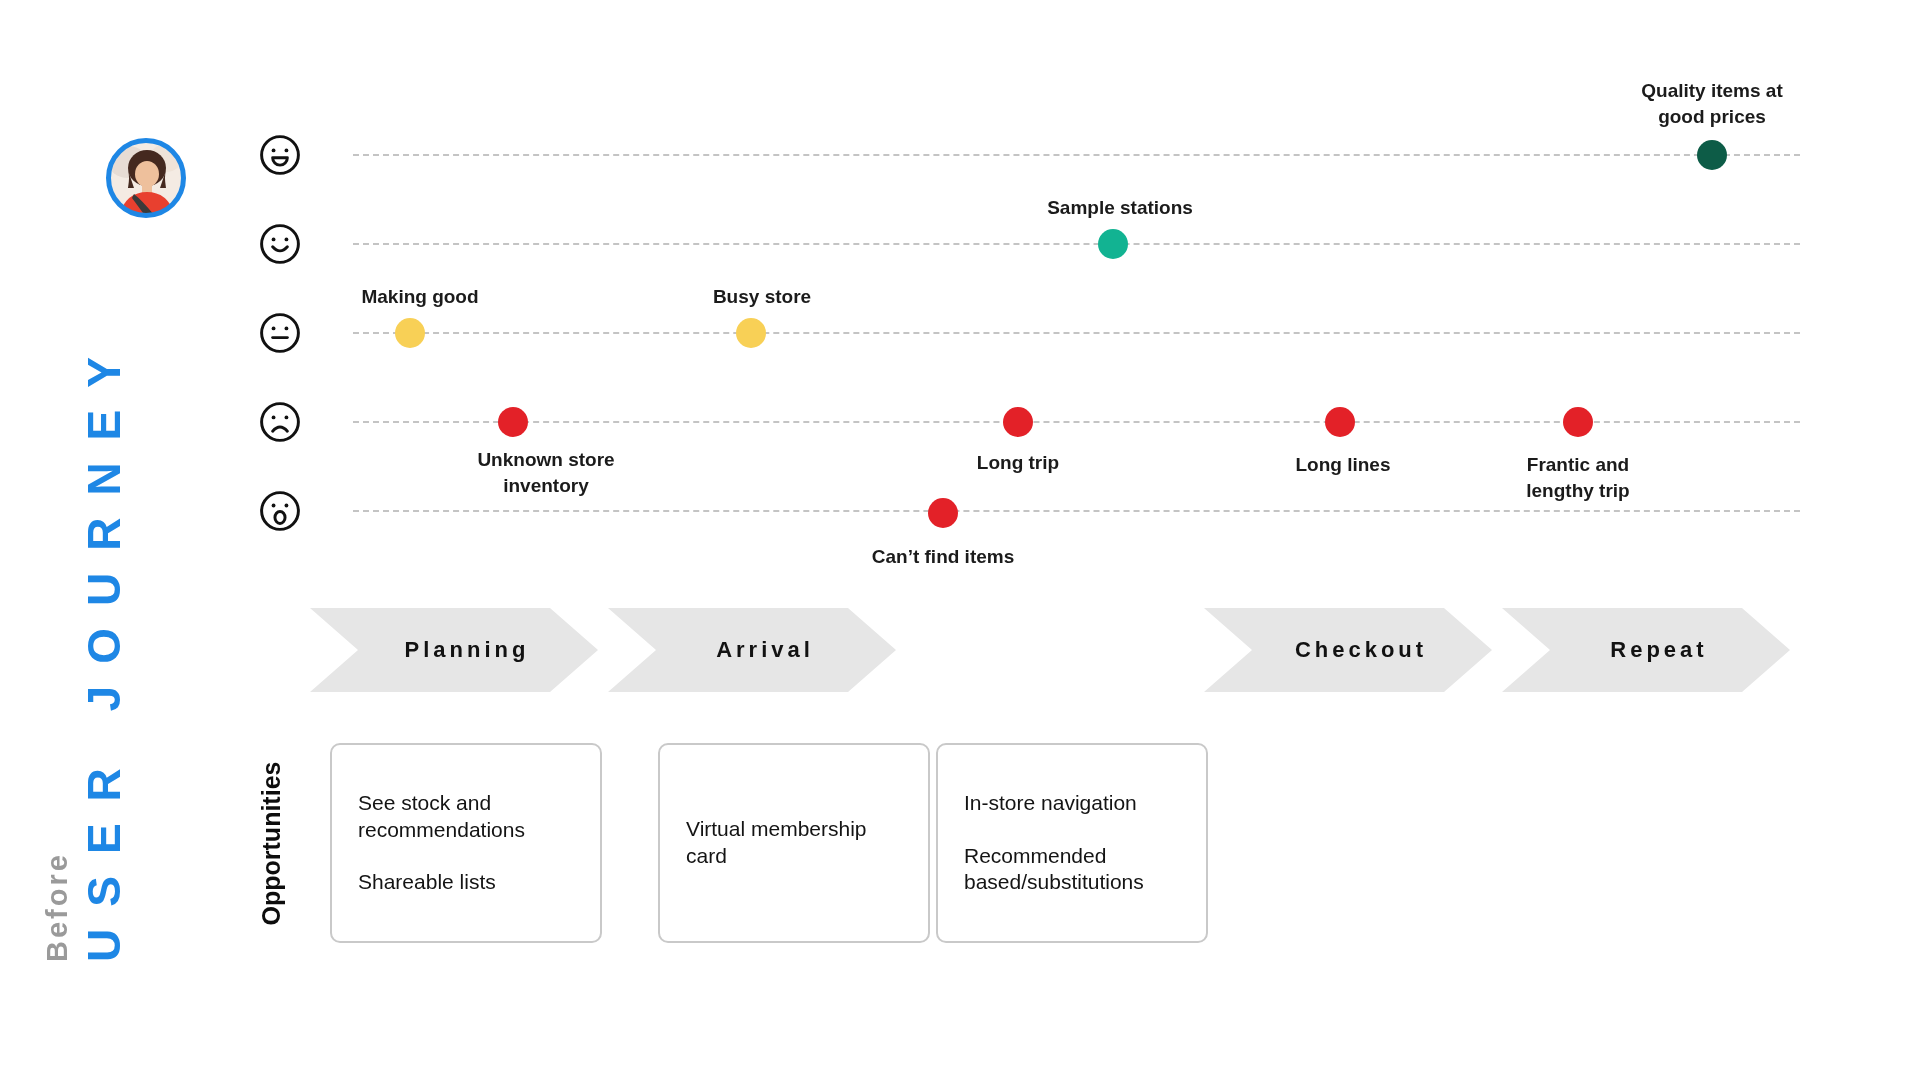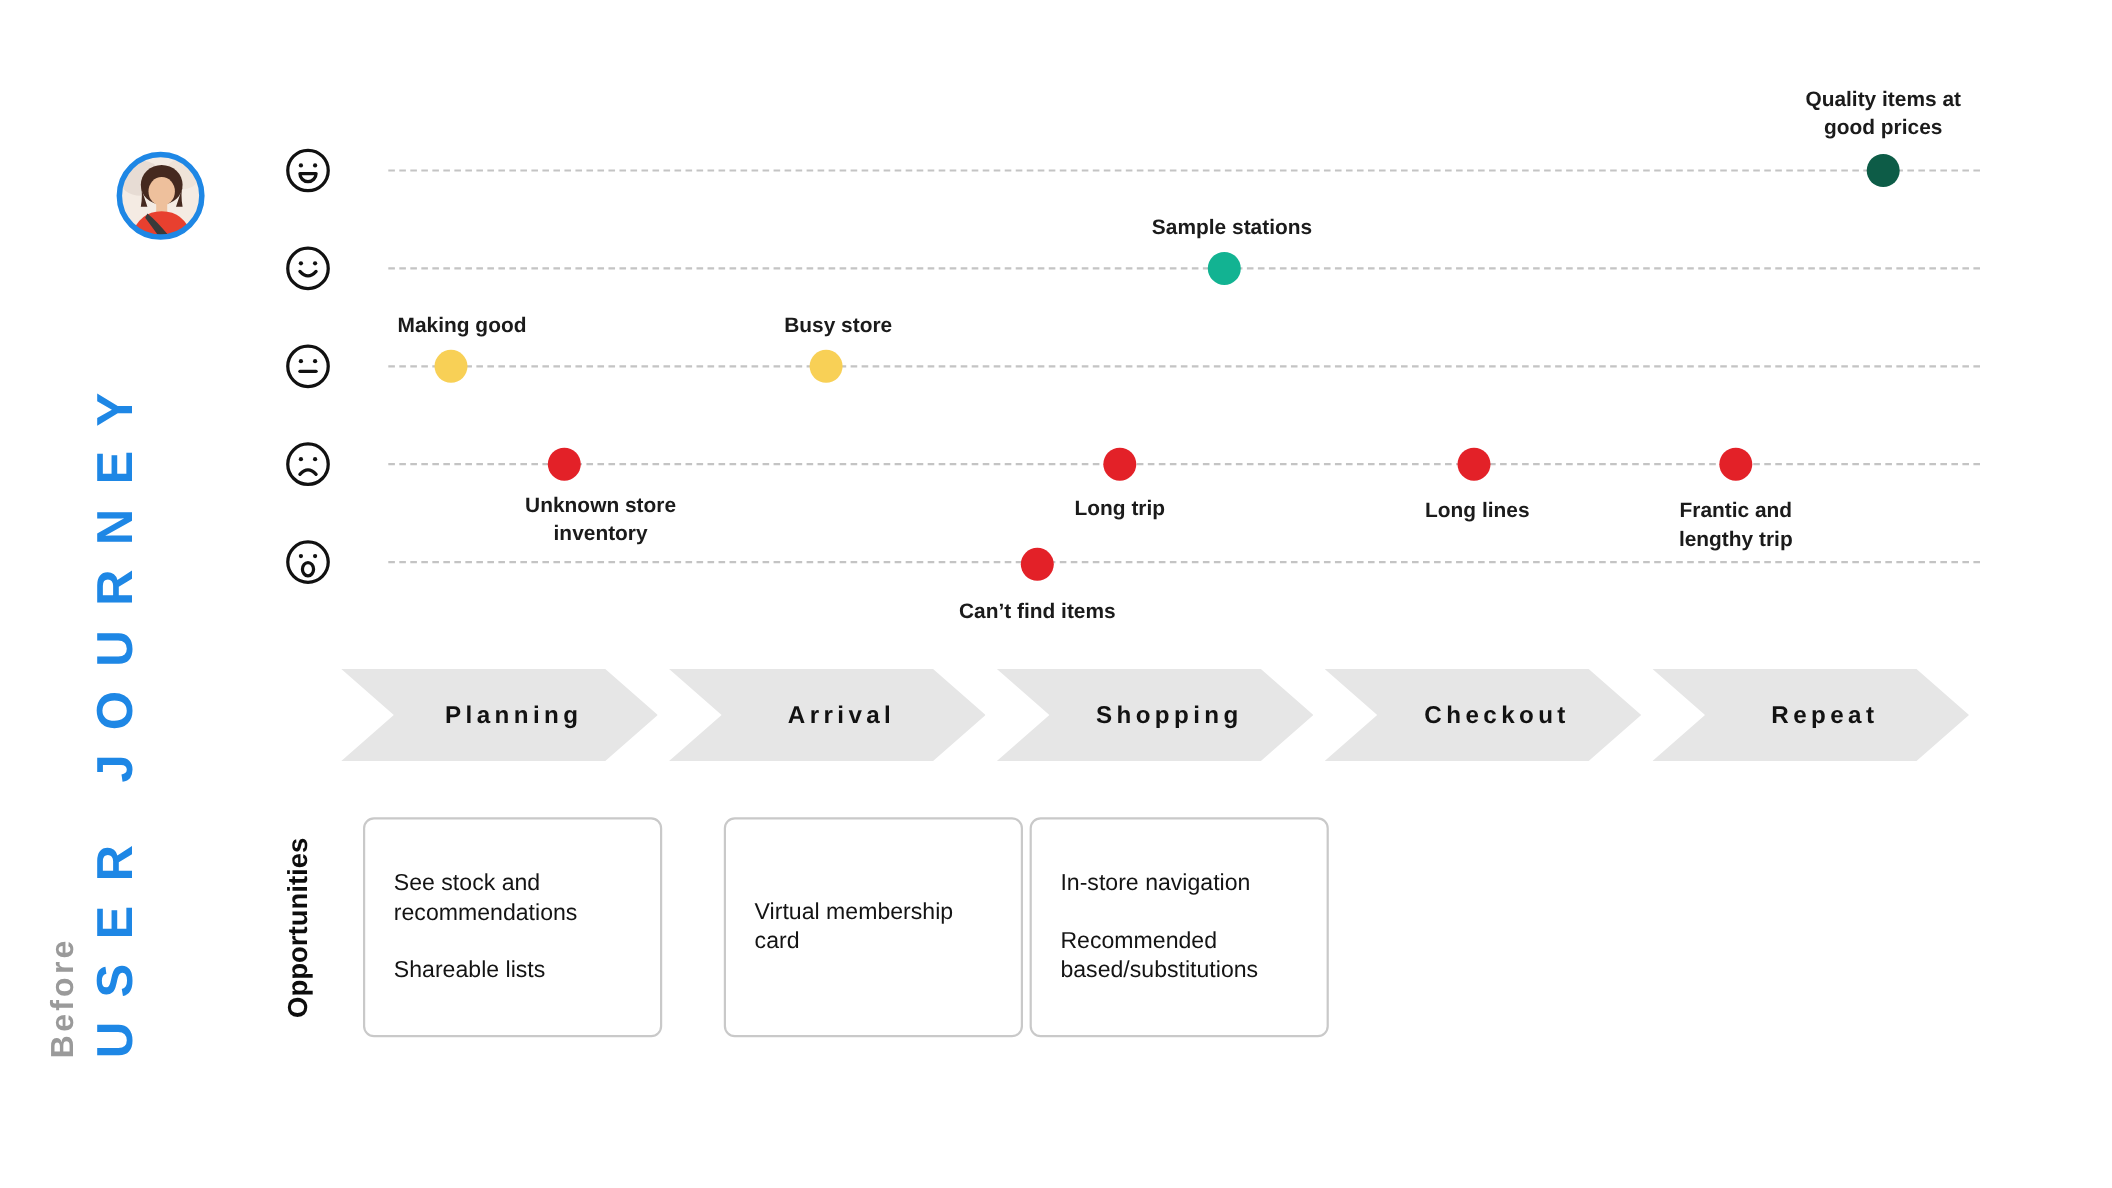--- a/index.html
+++ b/index.html
@@ -147,23 +147,20 @@
   <div class="pt-label" style="left:943px;top:544px">Can’t find items</div>
   <div class="pt-label" style="left:1343px;top:452px">Long lines</div>
   <div class="pt-label" style="left:1578px;top:452px;width:140px">Frantic and lengthy trip</div>
 
   <div class="chevron" style="left:310px;width:288px">
       <span>Planning</span>
     </div>
   <div class="chevron" style="left:608px;width:288px">
       <span>Arrival</span>
     </div>
-  <div class="chevron" style="left:906px;width:288px">
-      <span>Shopping</span>
-    </div>
   <div class="chevron" style="left:1204px;width:288px">
       <span>Checkout</span>
     </div>
   <div class="chevron" style="left:1502px;width:288px">
       <span>Repeat</span>
     </div>
 
   <div class="opp-label">
     <span>Opportunities</span>
   </div>

